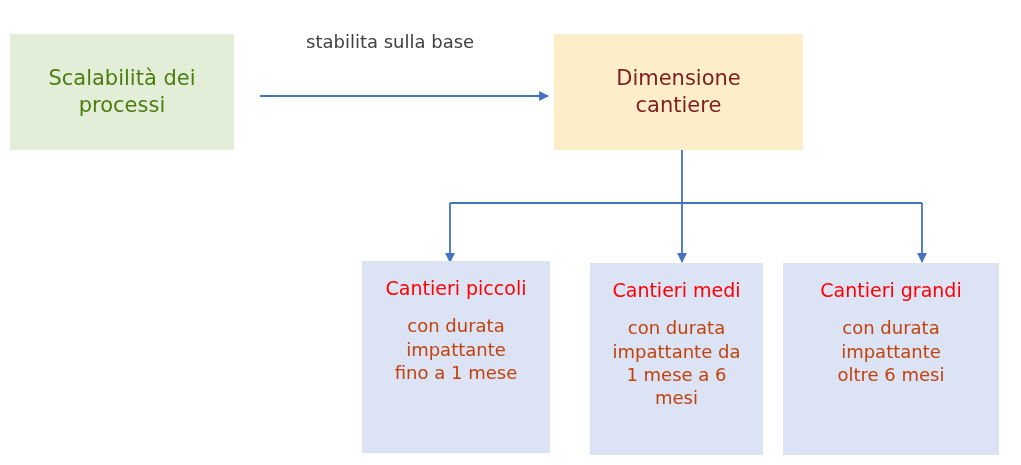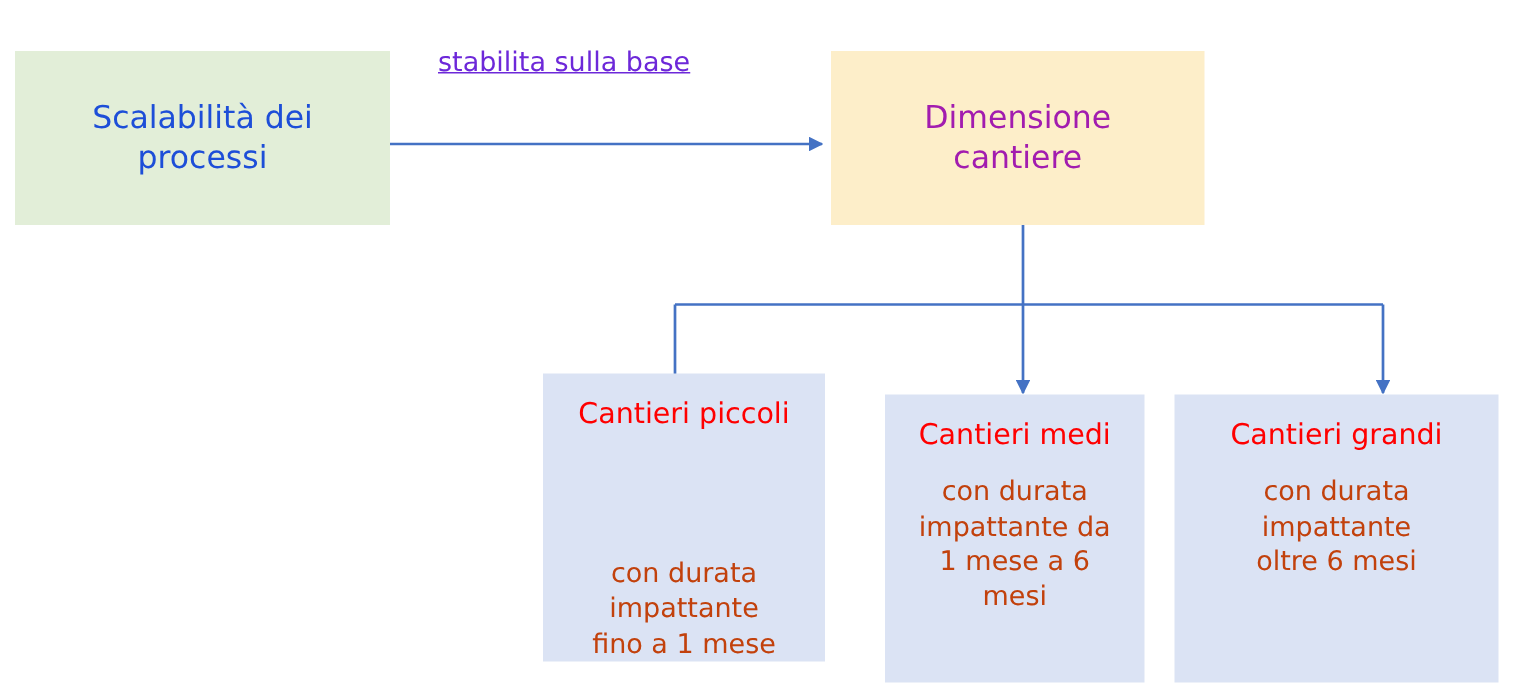--- a/index.html
+++ b/index.html
@@ -27,52 +27,51 @@
     text-align: center;
     line-height: 1.28;
   }
   .node-center {
     justify-content: center;
   }
   
   #node-scalabilita {
     left: 10px;
     top: 34px;
-    width: 250px;
+    width: 224px;
     height: 116px;
     background: #e2eed8;
     font-size: 21px;
-    color: #1d4ed8;
+    color: #4d7c0f;
     justify-content: center;
     padding: 0 12px;
   }
   
   #node-dimensione {
     left: 554px;
     top: 34px;
     width: 249px;
     height: 116px;
     background: #fdeec9;
     font-size: 21px;
-    color: #a21caf;
+    color: #7f1d1d;
     justify-content: center;
     padding: 0 12px;
   }
   
   .leaf {
     background: #dbe3f4;
     padding: 16px 8px 0 8px;
     justify-content: flex-start;
   }
   #node-piccoli {
     left: 362px;
-    top: 249px;
+    top: 261px;
     width: 188px;
     height: 192px;
-    justify-content: space-between;
   }
   #node-medi {
     left: 590px;
     top: 263px;
     width: 173px;
     height: 192px;
   }
   #node-grandi {
     left: 783px;
     top: 263px;
@@ -90,26 +89,25 @@
     line-height: 1.3;
     margin-top: 14px;
     white-space: pre-line;
   }
   .node-text {
     white-space: pre-line;
   }
   
   #edge-label-stabilita {
     position: absolute;
-    left: 292px;
+    left: 306px;
     top: 31px;
     font-size: 18px;
-    color: #6d28d9;
+    color: #404040;
     white-space: nowrap;
-    text-decoration: underline;
   }
   
   #connectors {
     position: absolute;
     left: 0;
     top: 0;
     width: 1021px;
     height: 465px;
     pointer-events: none;
   }

